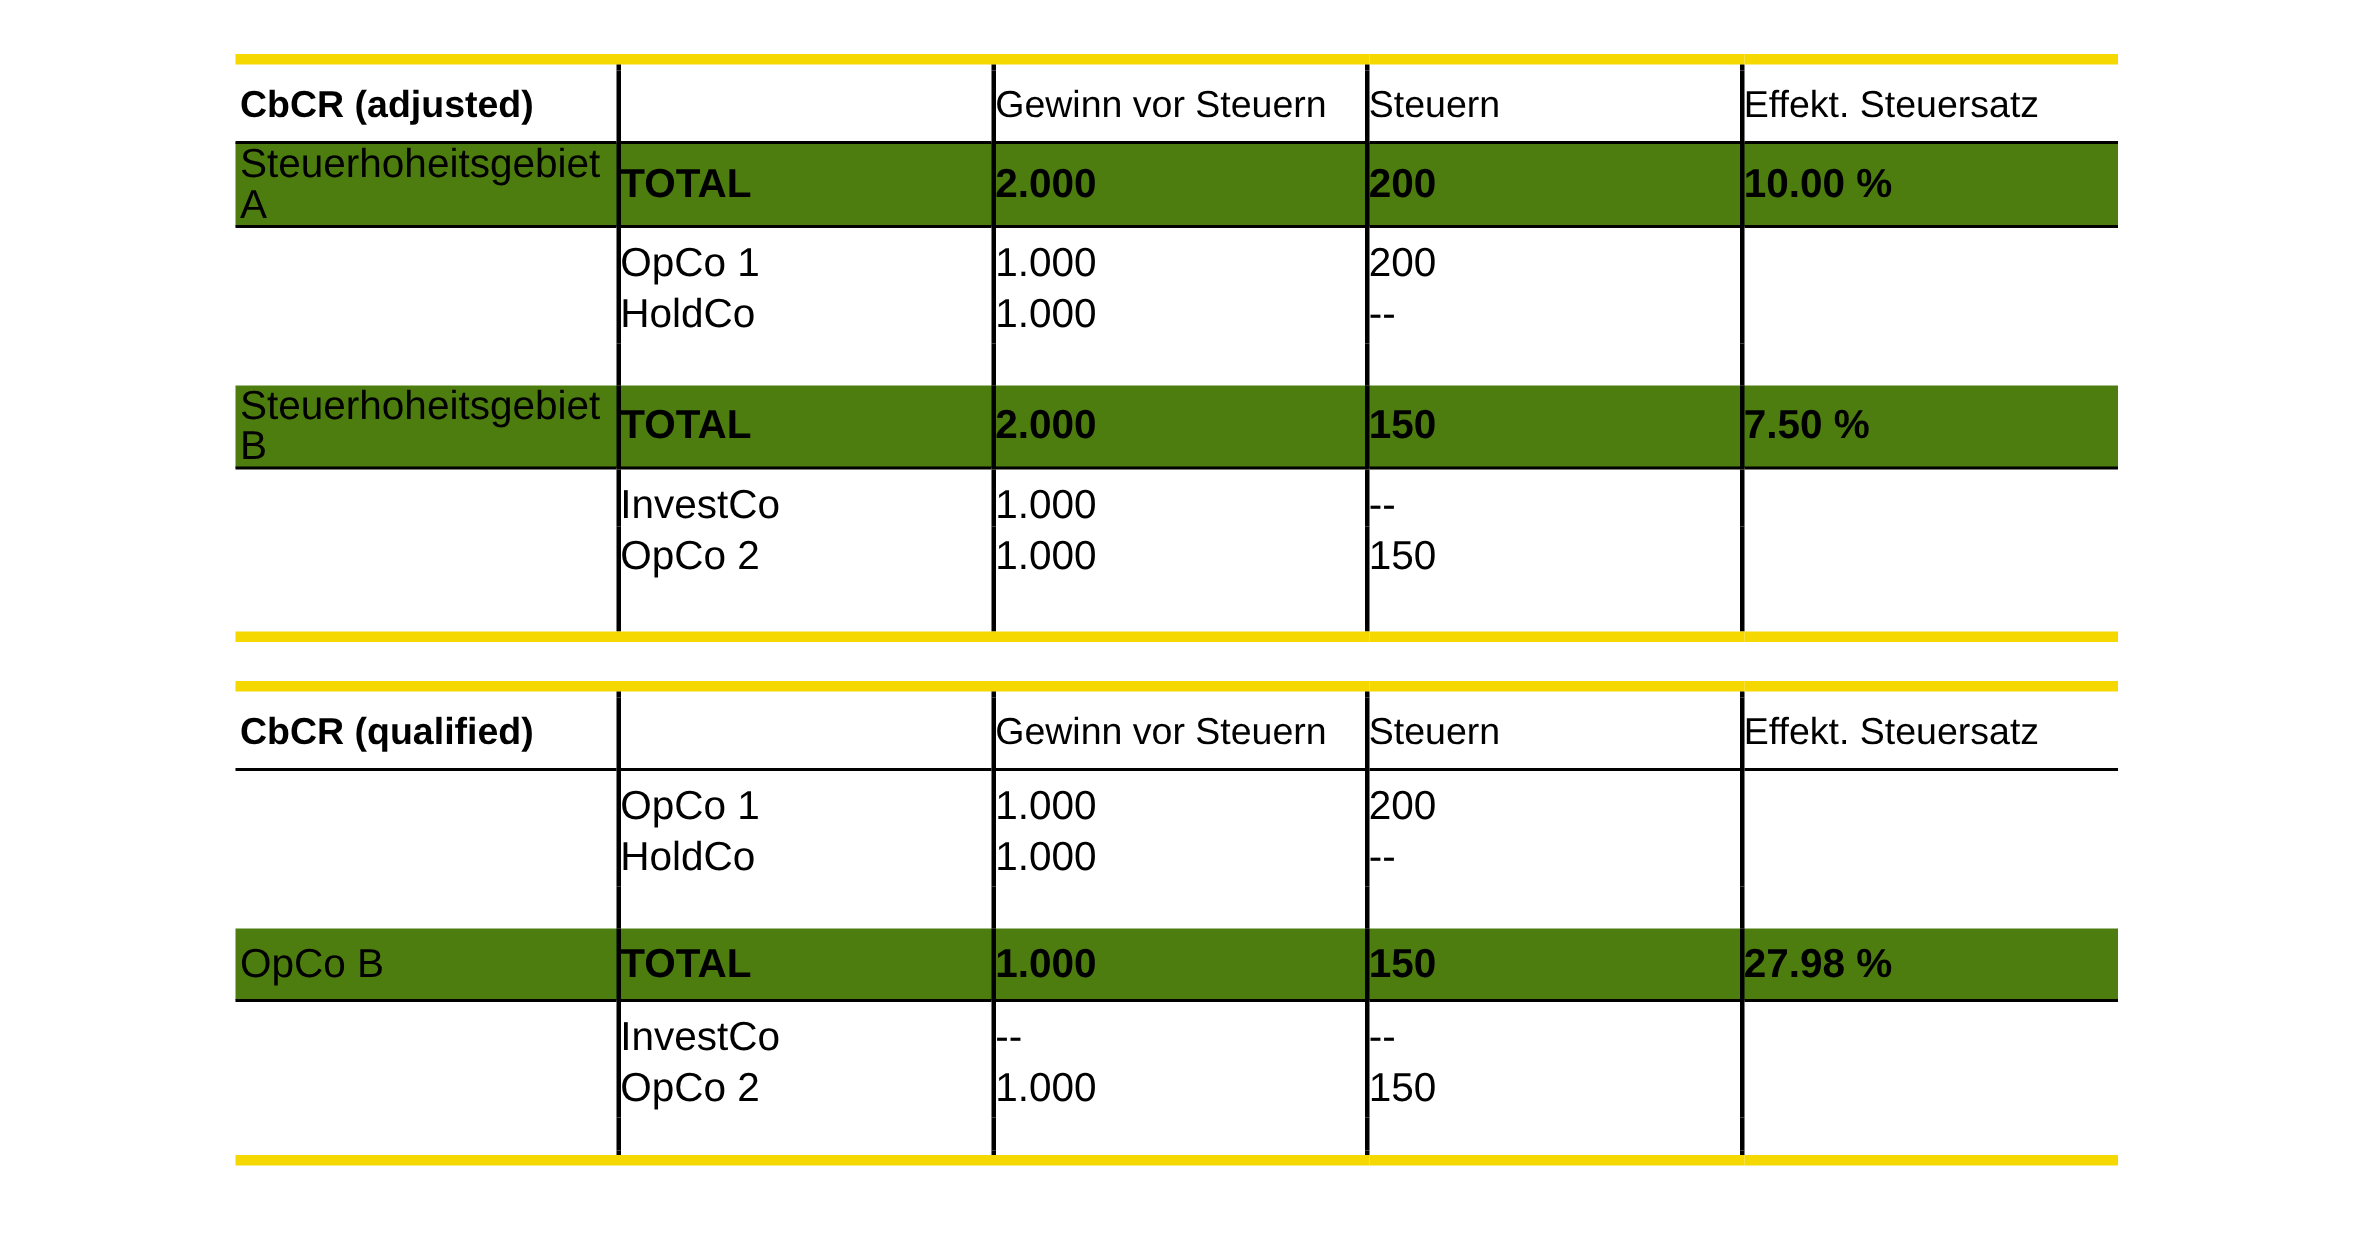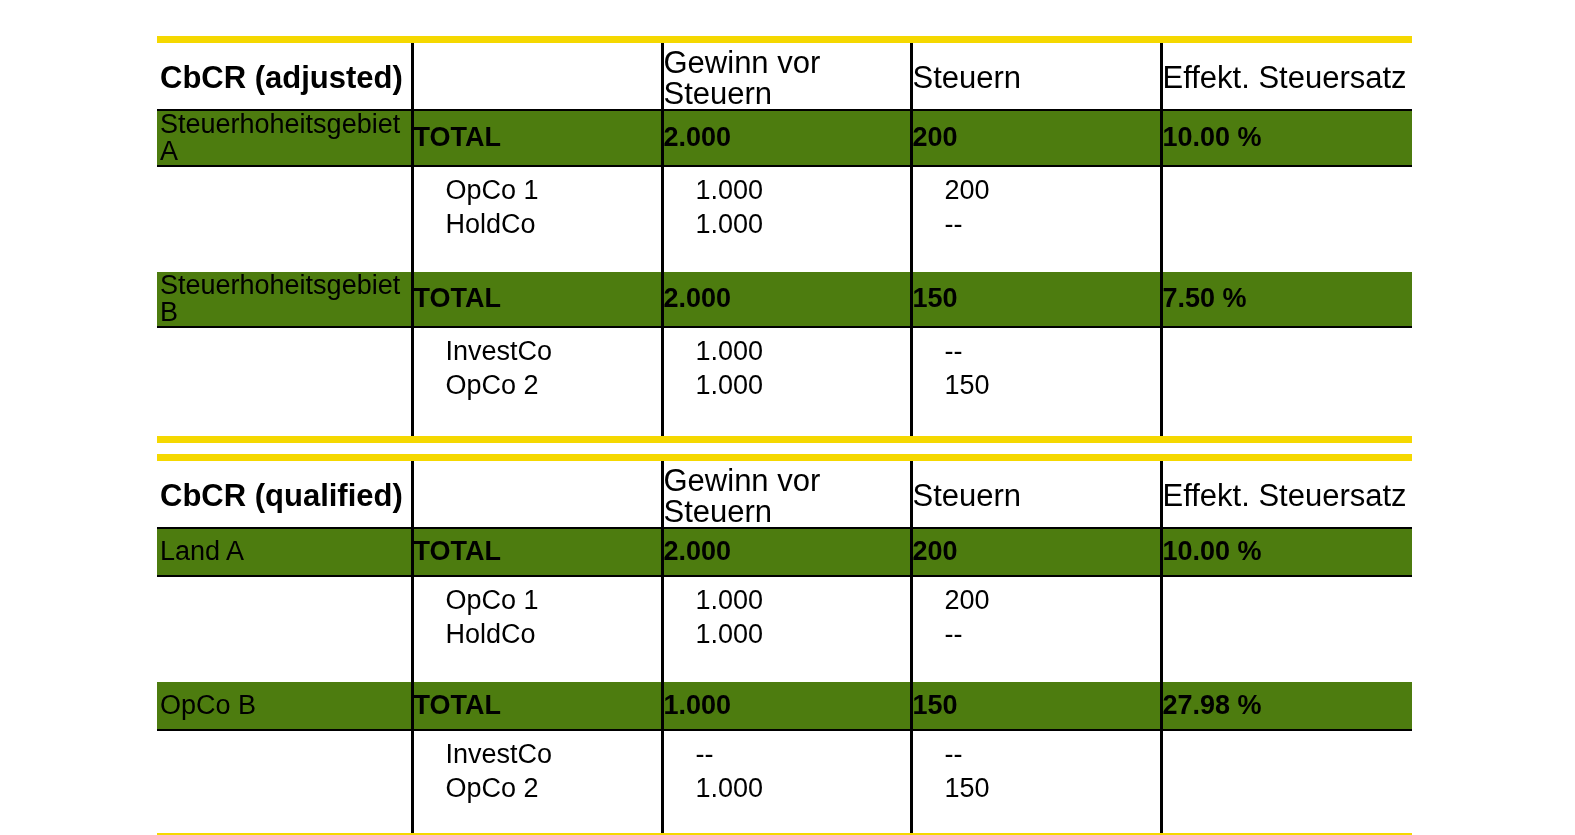--- a/index.html
+++ b/index.html
@@ -66,42 +66,41 @@
     border-bottom: 7px solid #f5d800;
     height: 7px;
     padding: 0;
     font-size: 0;
     line-height: 0;
   }
 
   
   tr.head td {
     height: 48px;
-    font-size: 31px;
+    font-size: 25px;
     border-bottom: 2px solid #000000;
   }
   tr.head td.first-col {
     font-weight: bold;
   }
 
   
   tr.total td {
     height: 48px;
     background: #4d7c0f;
     font-weight: bold;
     border-bottom: 2px solid #000000;
   }
   tr.total td.first-col {
     font-weight: normal;
   }
 
   
   tr.entity td {
     height: 39px;
-    padding-left: 32px;
   }
   tr.entity.first-entity td {
     padding-top: 10px;
   }
   tr.spacer td {
     height: 28px;
   }
   tr.spacer-small td {
     height: 22px;
   }
@@ -227,27 +226,20 @@
         </tr>
 
         <tr class="head">
           <td class="first-col">CbCR (qualified)</td>
           <td class="ctr"></td>
           <td class="ctr">Gewinn vor Steuern</td>
           <td class="ctr">Steuern</td>
           <td class="ctr">Effekt. Steuersatz</td>
         </tr>
 
-        <tr class="total">
-          <td class="first-col">Land A</td>
-          <td class="ctr">TOTAL</td>
-          <td class="ctr">2.000</td>
-          <td class="ctr">200</td>
-          <td class="ctr">10.00 %</td>
-        </tr>
 
         <tr class="entity first-entity">
           <td class="first-col"></td>
           <td class="ctr">OpCo 1</td>
           <td class="ctr">1.000</td>
           <td class="ctr">200</td>
           <td class="ctr"></td>
         </tr>
         <tr class="entity">
           <td class="first-col"></td>

